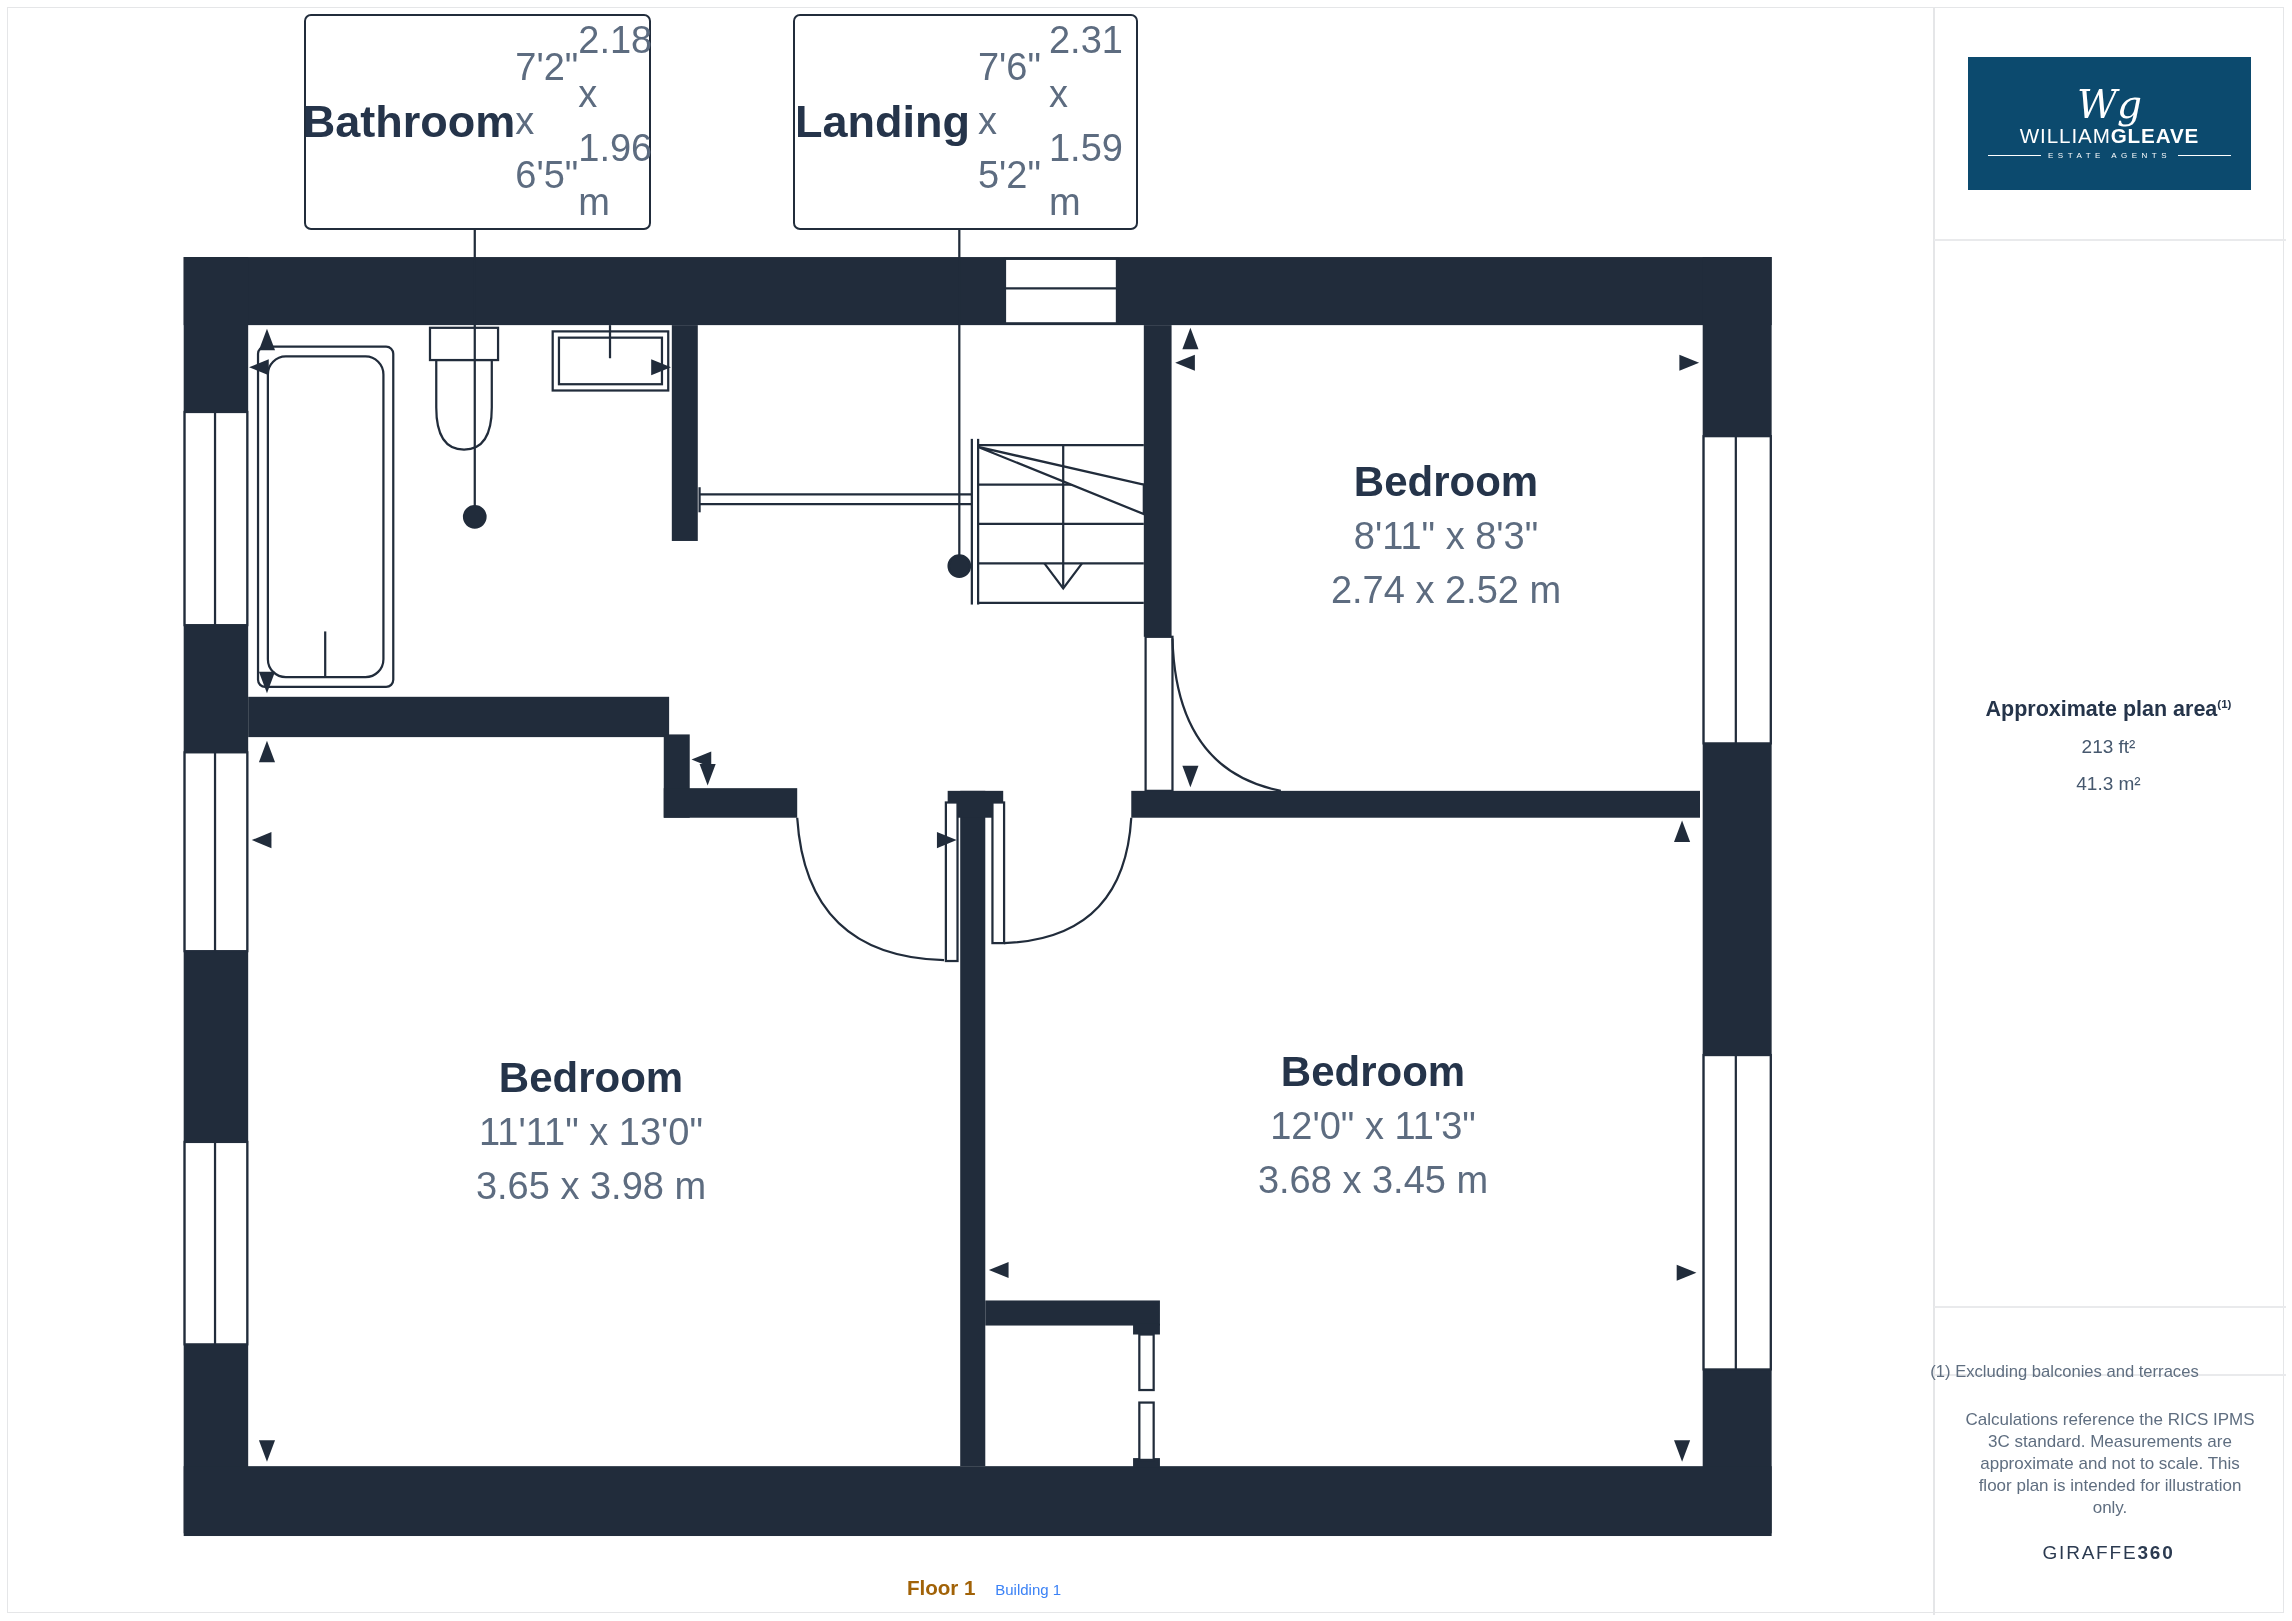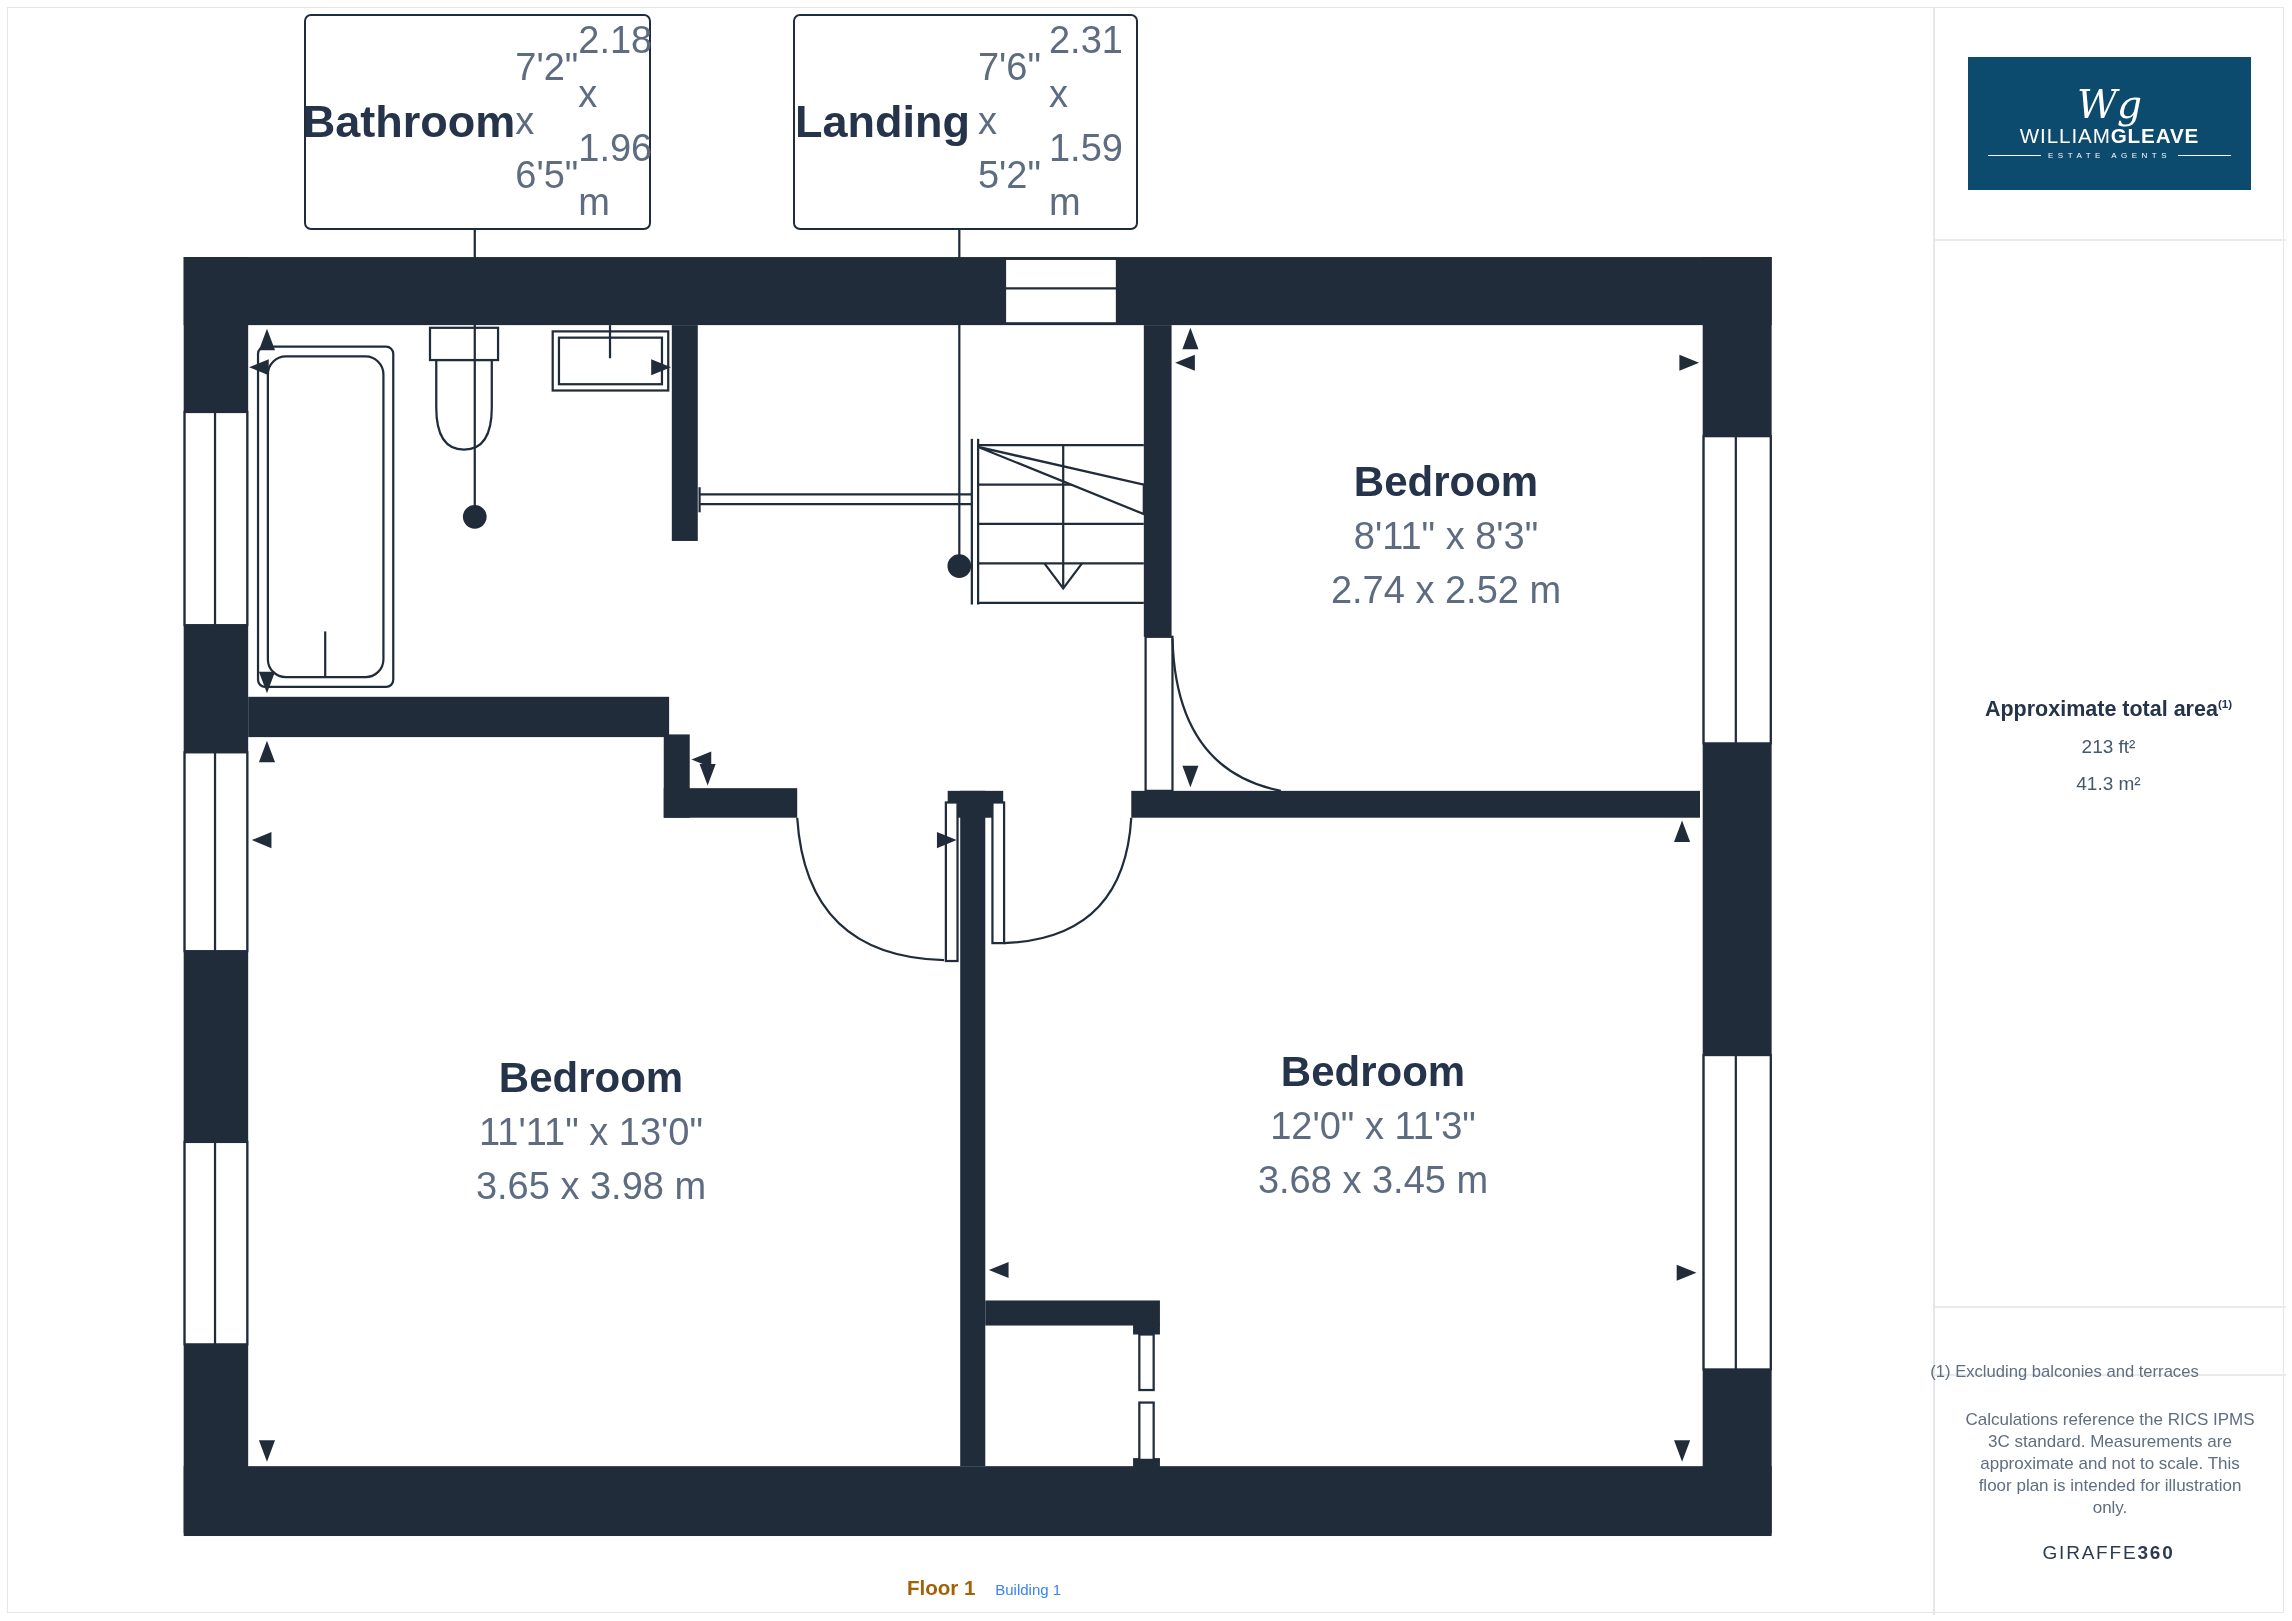--- a/index.html
+++ b/index.html
@@ -208,21 +208,21 @@
 
 <div class="logo-box">
   <div class="logo-monogram">Wg</div>
   <div class="logo-name"><span class="light">WILLIAM</span><span class="bold">GLEAVE</span></div>
   <div class="logo-tagline">
       <span>ESTATE AGENTS</span>
     </div>
 </div>
 
 <div class="sb-area">
-  <div class="heading"><span>Approximate total area</span><sup>(1)</sup></div>
+  <div class="heading"><span>Approximate plan area</span><sup>(1)</sup></div>
   <div class="val">213 ft²</div>
   <div class="val">41.3 m²</div>
 </div>
 
 <div class="sb-footnote">(1) Excluding balconies and terraces</div>
 
 <div class="sb-disclaimer">
   <div>Calculations reference the RICS IPMS</div>
   <div>3C standard. Measurements are</div>
   <div>approximate and not to scale. This</div>

